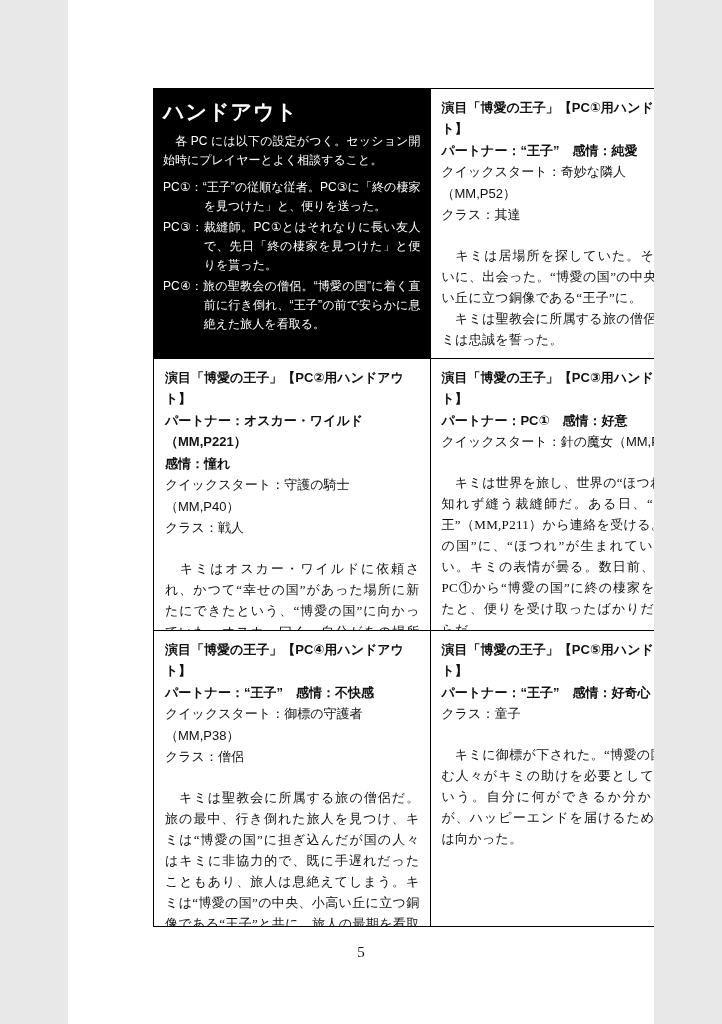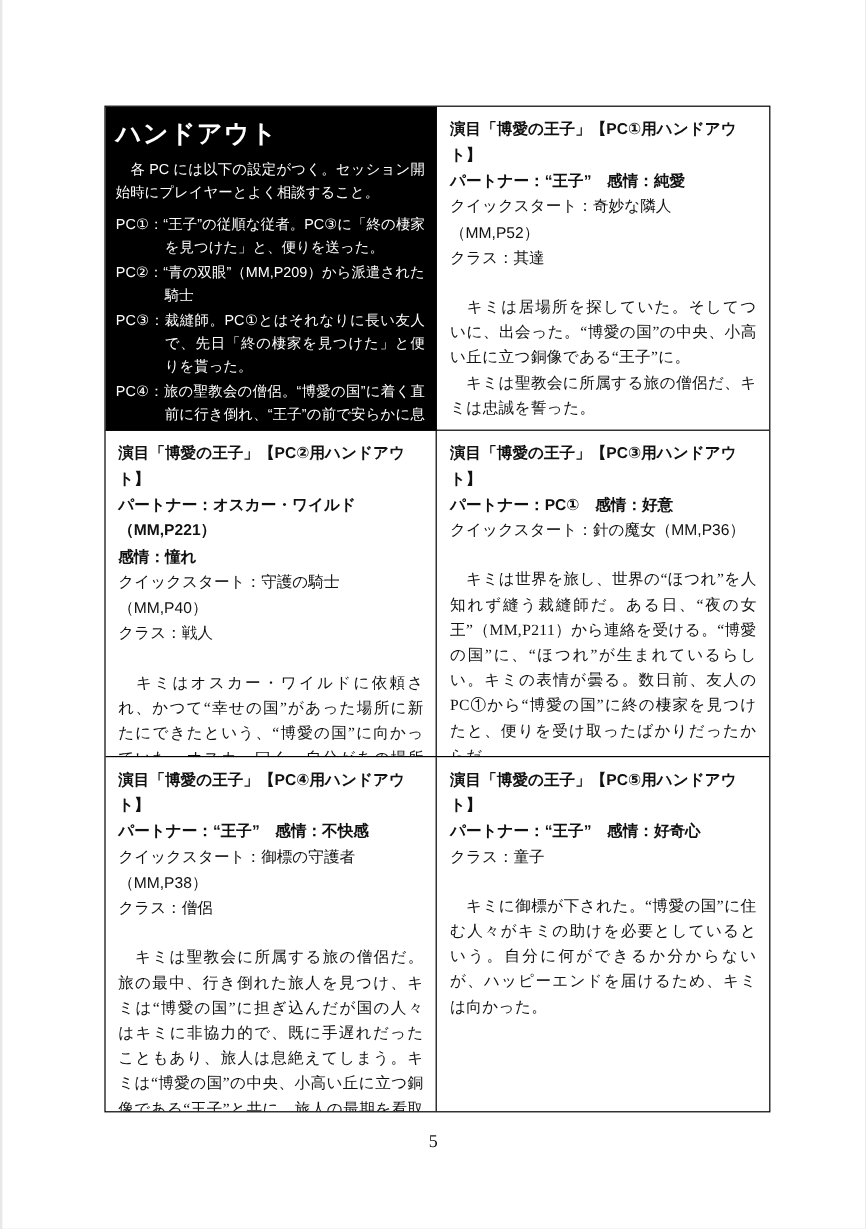--- a/index.html
+++ b/index.html
@@ -1,18 +1,18 @@
 <!DOCTYPE html>
 <html lang="ja"><head>
 <meta charset="utf-8">
 <style>
   html,body{margin:0;padding:0;background:#e8e8e8;}
   .sheet{
     position:relative;
-    width:719px;height:1024px;
+    width:586px;height:1024px;
     background:#ffffff;
     margin:0 auto;
     font-family:"Liberation Serif","DejaVu Serif",serif;
     color:#111;
     overflow:hidden;
   }
   .grid{
     position:absolute;left:85px;top:88px;width:555px;
     display:grid;
     grid-template-columns:1fr 1fr;
@@ -81,21 +81,20 @@
 
 <div class="sheet">
 
   <div class="grid">
 
     <section class="cell intro-cell">
       <h1 class="intro-title">ハンドアウト</h1>
       <p class="intro-desc">　各 PC には以下の設定がつく。セッション開始時にプレイヤーとよく相談すること。</p>
       <ul class="pc-list">
         <li>PC①：“王子”の従順な従者。PC③に「終の棲家を見つけた」と、便りを送った。</li>
-        <li>PC②：“青の双眼”（MM,P209）から派遣された騎士</li>
         <li>PC③：裁縫師。PC①とはそれなりに長い友人で、先日「終の棲家を見つけた」と便りを貰った。</li>
         <li>PC④：旅の聖教会の僧侶。“博愛の国”に着く直前に行き倒れ、“王子”の前で安らかに息絶えた旅人を看取る。</li>
 
       </ul>
     </section>
 
     <section class="cell col2 handout">
       <h2 class="h-title">演目「博愛の王子」【PC①用ハンドアウト】</h2>
       <p class="h-meta bold">パートナー：“王子”　感情：純愛</p>
       <p class="h-meta">クイックスタート：奇妙な隣人（MM,P52）</p>

